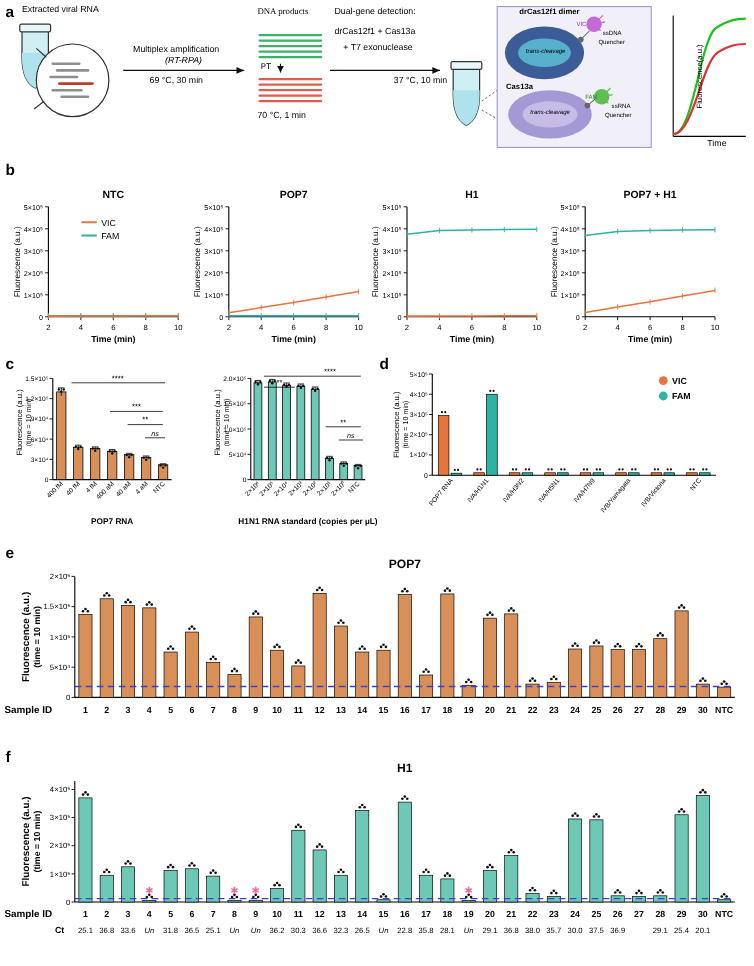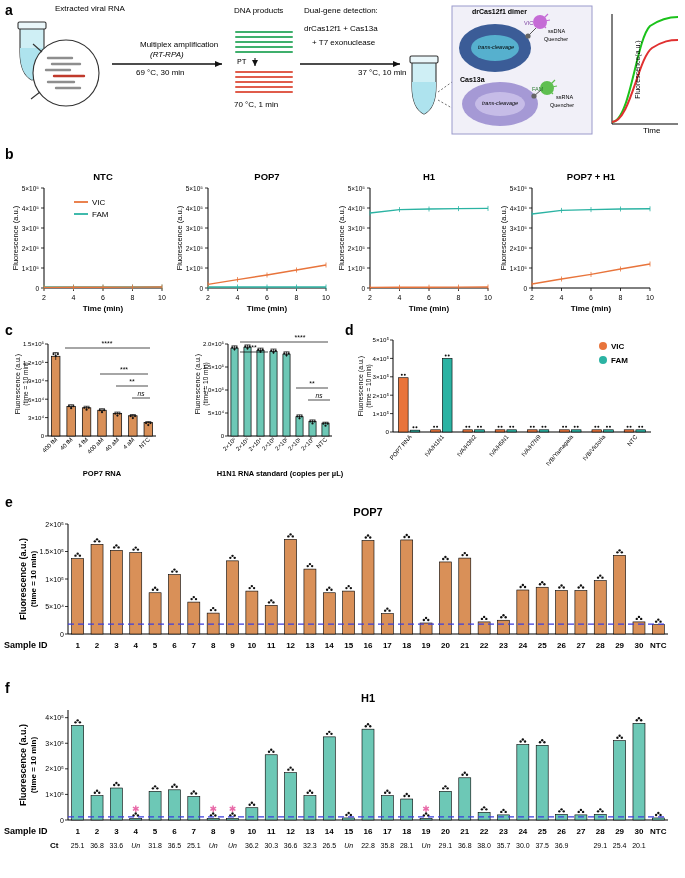--- a/index.html
+++ b/index.html
@@ -88,25 +88,25 @@
     <path d="M547 88 L555 80 M547 88 L557 86 M547 88 L553 94" stroke="#5FBF50" stroke-width="1.2"></path>
     <line x1="534" y1="96" x2="541" y2="90" stroke="#444" stroke-width="0.9"></line>
     <circle cx="534" cy="96" r="2.6" fill="#666"></circle>
 
     <line x1="612" y1="14" x2="612" y2="124" class="axis-line"></line>
     <line x1="612" y1="124" x2="678" y2="124" class="axis-line"></line>
     <path d="M612 122 C630 122 636 40 650 26 C662 18 670 17 678 17" fill="none" stroke="#1BC21B" stroke-width="2"></path>
     <path d="M612 122 C630 122 638 58 652 48 C663 41 670 40 678 40" fill="none" stroke="#E03030" stroke-width="2"></path>
   </svg>
 
-  <div style="position:absolute;left:20px;top:4px;font-size:8px;margin-left:35px;">Extracted viral RNA</div>
-  <div style="position:absolute;left:140px;top:40px;font-size:8px;">Multiplex amplification</div>
+  <div style="position:absolute;left:20px;top:4px;font-size:8px;">Extracted viral RNA</div>
+  <div style="position:absolute;left:121px;top:40px;font-size:8px;">Multiplex amplification</div>
   <div style="position:absolute;left:150px;top:50px;font-size:8px;font-style:italic;">(RT-RPA)</div>
   <div style="position:absolute;left:136px;top:68px;font-size:8px;">69 °C, 30 min</div>
-  <div style="position:absolute;left:234px;top:6px;font-size:8px;">DNA products</div>
+  <div style="position:absolute;left:234px;top:6px;font-size:8px;font-family:Liberation Serif, serif;">DNA products</div>
   <div style="position:absolute;left:237px;top:57px;font-size:8px;font-family:Liberation Mono, monospace;">PT</div>
   <div style="position:absolute;left:234px;top:100px;font-size:8px;text-align:right;">70 °C, 1 min</div>
   <div style="position:absolute;left:304px;top:6px;font-size:8px;">Dual-gene detection:</div>
   <div style="position:absolute;left:304px;top:24px;font-size:8px;">drCas12f1 + Cas13a</div>
   <div style="position:absolute;left:312px;top:38px;font-size:8px;">+ T7 exonuclease</div>
   <div style="position:absolute;left:318px;top:68px;font-size:8px;padding-left:40px;">37 °C, 10 min</div>
   <div style="position:absolute;left:472px;top:8px;font-size:7px;font-weight:bold;">drCas12f1 dimer</div>
   <div style="position:absolute;left:460px;top:76px;font-size:7px;font-weight:bold;">Cas13a</div>
   <div class="tiny" style="position:absolute;left:524px;top:20px;color:#7B3FA0;">VIC</div>
   <div class="tiny" style="position:absolute;left:548px;top:28px;">ssDNA</div>

